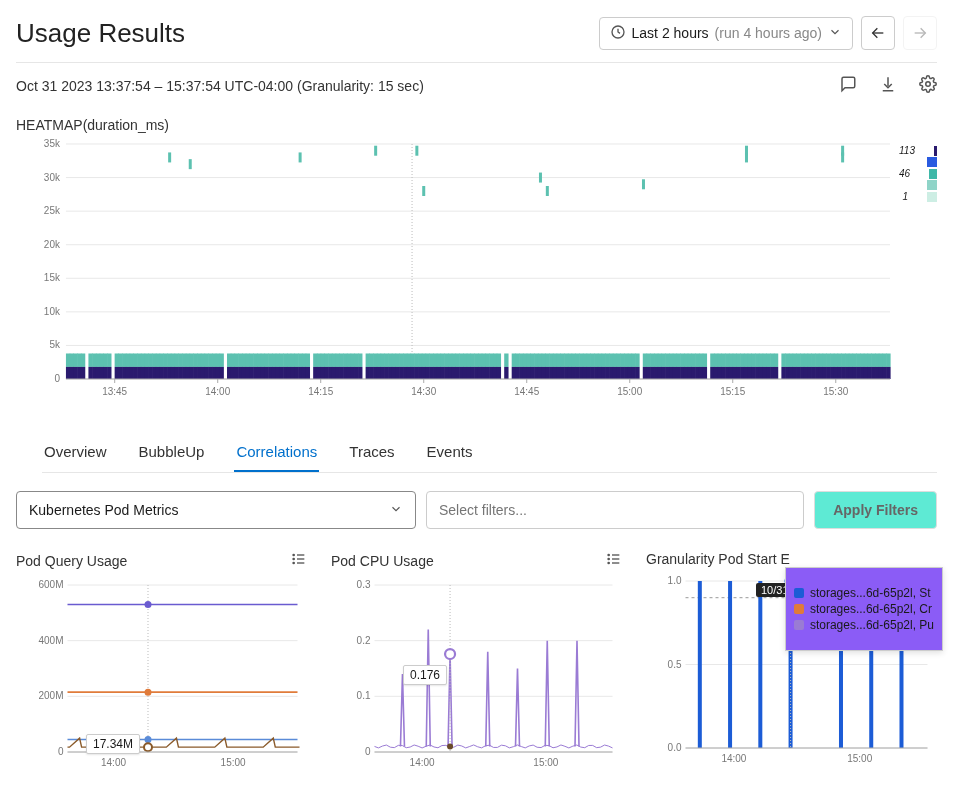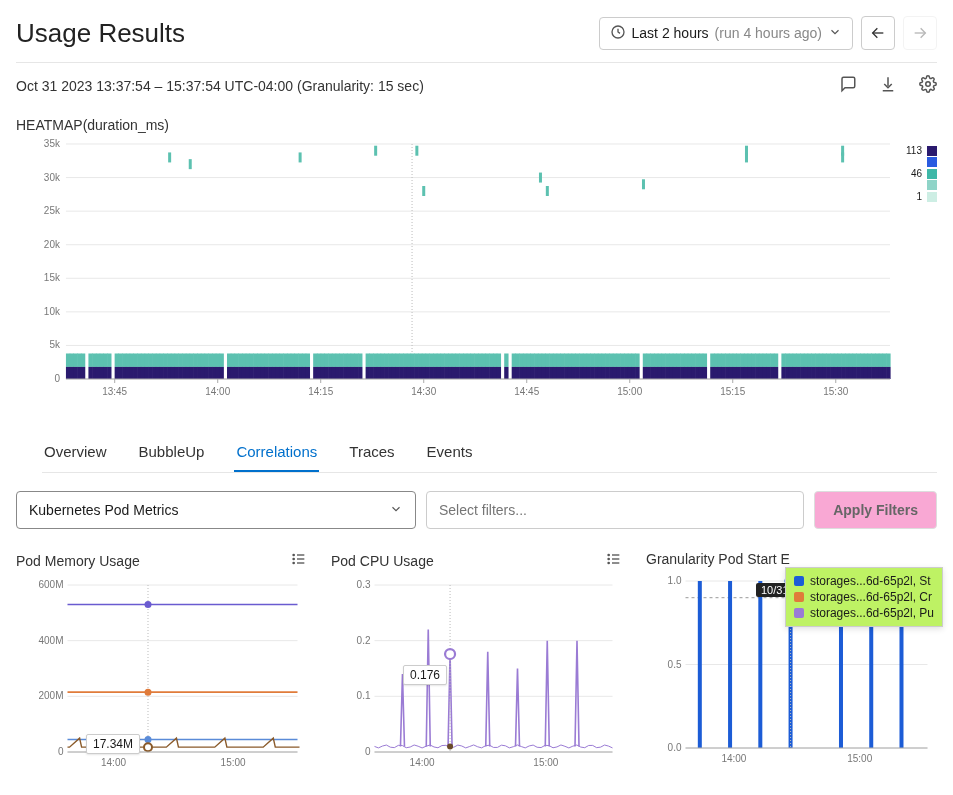--- a/index.html
+++ b/index.html
@@ -38,21 +38,21 @@
 }
 .time-range { font-size: 14px; color: #333; }
 .time-range .gran { color: #333; }
 .subheader-icons { display: flex; gap: 22px; color: #555; }
 .subheader-icons .icon { cursor: pointer; }
 .chart-title { font-size: 14px; color: #333; margin: 12px 0 6px 0; }
 .main-chart-wrap { display: flex; gap: 4px; }
 .main-chart { position: relative; height: 270px; flex: 1; }
 .main-chart svg { width: 100%; height: 100%; }
 .legend-right { width: 38px; font-size: 10px; padding-top: 6px; }
-.legend-row { display: flex; align-items: center; justify-content: flex-end; gap: 5px; margin-bottom: 1px; }
+.legend-row { display: flex; align-items: center; justify-content: flex-end; gap: 19px; margin-bottom: 1px; font-style: italic; }
 .legend-sw { width: 10px; height: 10px; }
 .tabs {
   display: flex; gap: 28px; border-bottom: 1px solid #e6e6e6;
   margin-top: 24px;
   margin-left: 26px;
 }
 .tab { padding: 10px 2px; font-size: 15px; color: #333; cursor: pointer; }
 .tab.active { color: #0070cc; border-bottom: 2px solid #0070cc; font-weight: 500; }
 .filter-row { display: flex; gap: 10px; margin-top: 18px; }
 .select-box {
@@ -60,41 +60,41 @@
   padding: 4px 12px; display: flex; justify-content: space-between;
   align-items: center; width: 400px; font-size: 14px; cursor: pointer;
 }
 .filter-input {
   flex: 1; border: 1px solid #ccc; border-radius: 4px;
   padding: 10px 12px; font-size: 14px; color: #888;
 }
 .apply-btn {
   border: 1px solid #ddd; border-radius: 4px;
   padding: 10px 18px; font-size: 14px; font-weight: 600;
-  background: #f9a8d4; color: #666;
+  background: #5eead4; color: #666;
 }
 .minicharts { display: flex; gap: 24px; margin-top: 22px; }
 .minichart { flex: 1; min-width: 0; }
 .mc-head { display: flex; justify-content: space-between; align-items: center; margin-bottom: 8px; }
 .mc-title { font-size: 14px; color: #333; }
 .mc-body { height: 195px; position: relative; }
 .mc-body svg { width: 100%; height: 100%; overflow: visible; }
 .tooltip-box {
   position: absolute; background: #fff; border: 1px solid #ccc;
   padding: 2px 6px; font-size: 12px; border-radius: 2px;
   box-shadow: 0 1px 2px rgba(0,0,0,0.1);
 }
 .tooltip-dark {
   position: absolute; background: #222; color: #fff;
   padding: 1px 5px; font-size: 11px; border-radius: 2px;
 }
 .legend-float {
-  position: absolute; background: #bef264; border: 1px solid #ccc;
+  position: absolute; background: #8b5cf6; border: 1px solid #ccc;
   box-shadow: 0 2px 6px rgba(0,0,0,0.12);
-  padding: 4px 8px; font-size: 12px;
+  padding: 16px 8px; font-size: 12px;
   right: -6px; top: -8px;
 }
 .legend-float .row { display: flex; align-items: center; gap: 6px; white-space: nowrap; margin: 2px 0; }
 .legend-float .sw { width: 10px; height: 10px; border-radius: 2px; }
 .axis-text { font-size: 10px; fill: #777; }
 .grid-line { stroke: #e8e8e8; stroke-width: 1; }
 .axis-line { stroke: #aaa; stroke-width: 1; }
 </style>
 </head>
 <body>
@@ -674,21 +674,21 @@
           </svg>
       </span>
     </div>
     <input class="filter-input" placeholder="Select filters..." style="">
     <button class="apply-btn">Apply Filters</button>
   </div>
 
   <div class="minicharts">
     <div class="minichart">
       <div class="mc-head">
-        <span class="mc-title">Pod Memory Usage</span>
+        <span class="mc-title">Pod Query Usage</span>
         <span>
           <svg width="16" height="16" viewBox="0 0 24 24" fill="none" stroke="#555" stroke-width="2">
               <circle cx="4" cy="6" r="1"></circle>
               <circle cx="4" cy="12" r="1"></circle>
               <circle cx="4" cy="18" r="1"></circle>
               <line x1="9" y1="6" x2="20" y2="6"></line>
               <line x1="9" y1="12" x2="20" y2="12"></line>
               <line x1="9" y1="18" x2="20" y2="18"></line>
             </svg>
         </span>

